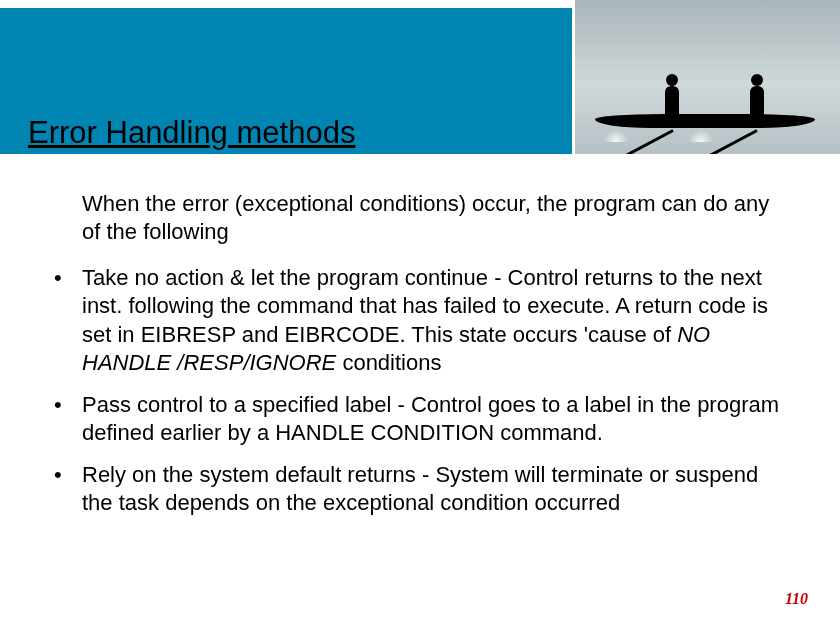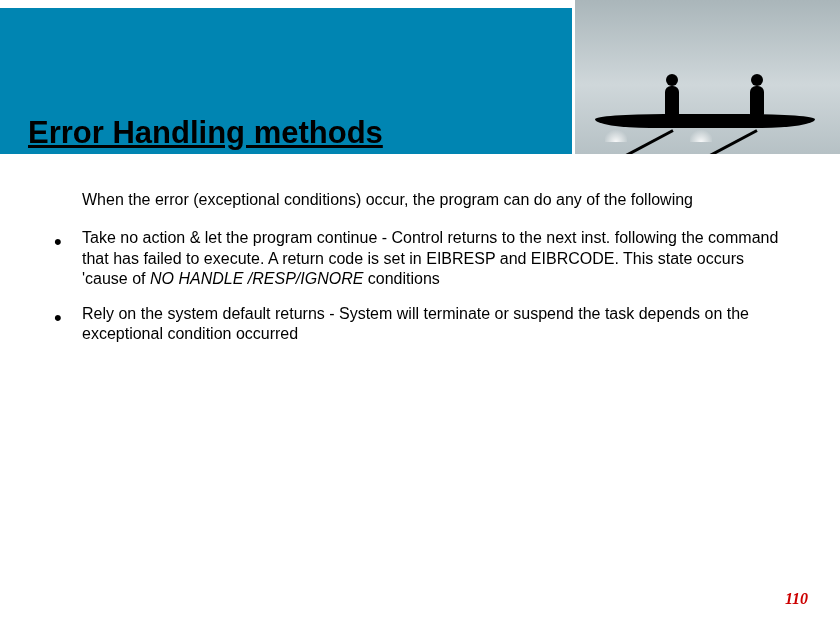--- a/index.html
+++ b/index.html
@@ -89,31 +89,31 @@
     background: radial-gradient(circle at 50% 100%, rgba(255,255,255,0.9) 0%, rgba(255,255,255,0) 70%);
   }
   .splash.s1 { left: 30px; }
   .splash.s2 { left: 115px; }
 
   .title {
     position: absolute;
     top: 115px;
     left: 28px;
     font-size: 31px;
-    font-weight: bold;
+    font-weight: normal;
     color: #000;
     text-decoration: underline;
   }
 
   .content {
     position: absolute;
     top: 190px;
     left: 50px;
     width: 740px;
-    font-size: 16px;
+    font-size: 22px;
     line-height: 1.28;
     color: #000;
   }
   .intro {
     margin: 0 0 18px 32px;
   }
   ul.bullets {
     list-style: none;
     padding: 0;
     margin: 0;
@@ -163,19 +163,22 @@
 
   <div class="title">Error Handling methods</div>
 
   <div class="content">
     <p class="intro">When the error (exceptional conditions) occur, the program can do any of the following</p>
     <ul class="bullets">
       <li>
         <span>Take no action &amp; let the program continue - Control returns to the next inst. following the  command that has failed to execute. A return code  is set in EIBRESP and EIBRCODE. This state occurs 'cause of  </span><span class="italic">NO HANDLE /RESP/IGNORE </span><span> conditions</span>
       </li>
       <li>
+        <span>Pass control to a specified label - Control goes to a label in the program defined earlier by a HANDLE CONDITION command.</span><span class="italic"></span><span></span>
+      </li>
+      <li>
         <span>Rely on the system default returns - System will terminate or suspend the task depends on the exceptional condition occurred</span><span class="italic"></span><span></span>
       </li>
     </ul>
   </div>
 
   <div class="page-number">110</div>
 </div>
 
 </body></html>

